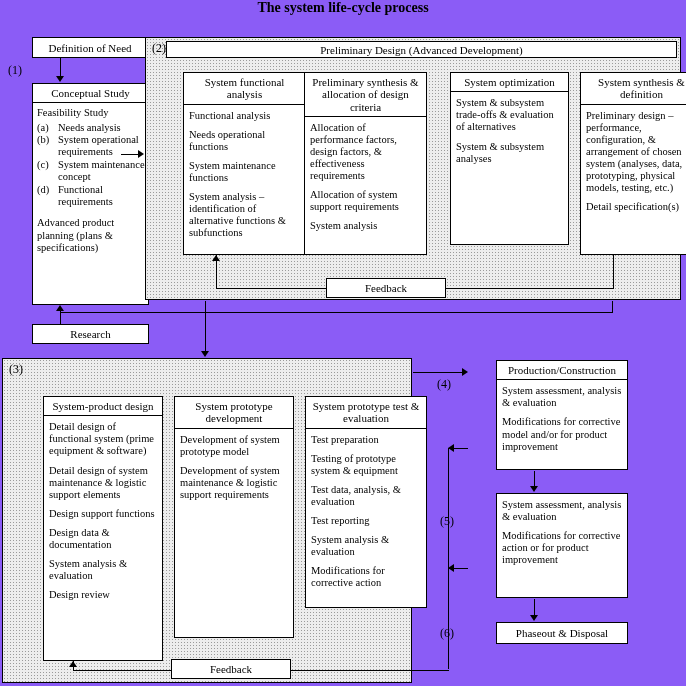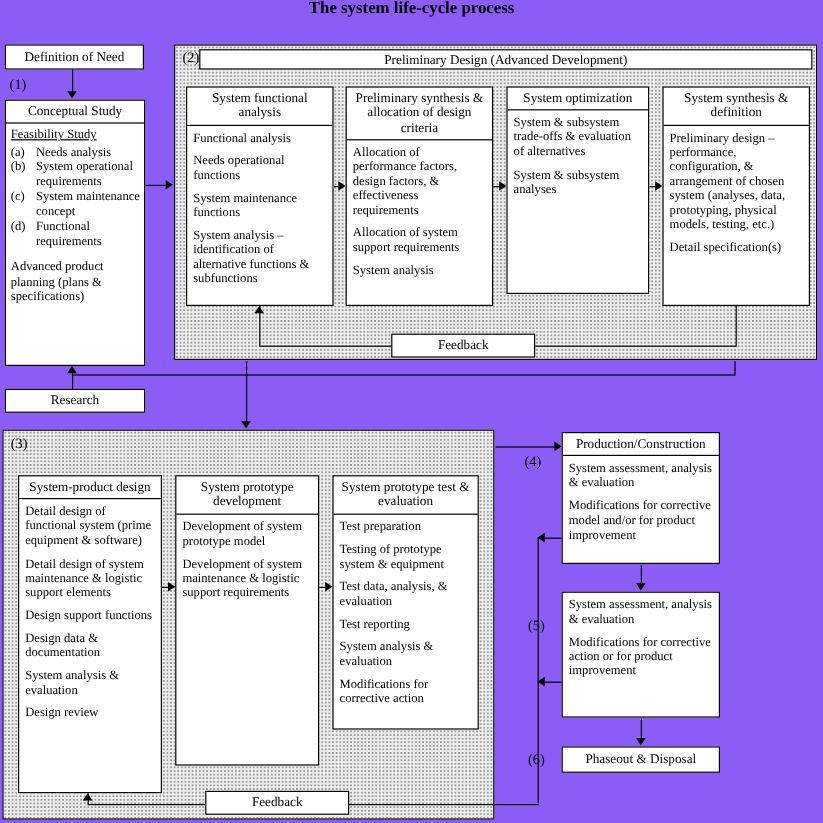--- a/index.html
+++ b/index.html
@@ -11,21 +11,21 @@
     font-family: "Liberation Serif", serif;
     color: #000;
     overflow: hidden;
   }
   .title {
     position: absolute; left:0; top:6; width:686px;
     text-align:center; font-size:14px; font-weight:bold;
   }
   .num { position:absolute; font-size:12px; }
   
-  .wbox { position:absolute; background:#fff; border:1px solid #000; }
+  .wbox { position:absolute; background:#fff; border:1px solid #000;margin-left:28px; }
   .lbl-box { display:flex; align-items:center; justify-content:center;
              font-size:11px; text-align:center; }
   .wbox-title {
     text-align:center; font-size:11px; line-height:1.12;
     padding:3px 2px; border-bottom:1px solid #000;
   }
   .wbox-body { padding:5px 5px; font-size:10.5px; line-height:1.15; }
   .wbox-body p { margin:0 0 7px 0; }
   .wbox-body p:last-child { margin-bottom:0; }
   
@@ -40,21 +40,21 @@
     display:flex; align-items:center; justify-content:center;
     font-size:11px; text-align:center;
   }
   .feedback-box {
     position:absolute; background:#fff; border:1px solid #000;
     display:flex; align-items:center; justify-content:center;
     font-size:11px;
   }
   
   .cd-body { padding:4px 3px 3px 4px; font-size:10.5px; line-height:1.18; }
-  .cd-head { margin-bottom:2px;text-decoration:underline; }
+  .cd-head { margin-bottom:2px; }
   .cd-row { display:flex; }
   .cd-marker { flex:0 0 21px; }
   .cd-text { flex:1; }
   .cd-footer { margin-top:9px; padding-right:2px; }
   
   .hline { position:absolute; height:1px; background:#000; }
   .vline { position:absolute; width:1px; background:#000; }
   .arr { position:absolute; width:0; height:0; border:4px solid transparent; }
   .arr.r { border-left:6px solid #000; border-right:none; }
   .arr.l { border-right:6px solid #000; border-left:none; }
@@ -121,21 +121,21 @@
     <div class="wbox" style="left:9px;top:34px;width:123px;height:183px">
       <div class="wbox-title">System functional analysis</div>
       <div class="wbox-body">
         <p>Functional analysis</p>
         <p>Needs operational functions</p>
         <p>System maintenance functions</p>
         <p>System analysis – identification of alternative functions &amp; subfunctions</p>
       </div>
     </div>
 
-    <div class="wbox" style="left:142px;top:34px;width:123px;height:183px">
+    <div class="wbox" style="left:130px;top:34px;width:123px;height:183px">
       <div class="wbox-title">Preliminary synthesis &amp; allocation of design criteria</div>
       <div class="wbox-body">
         <p>Allocation of performance factors, design factors, &amp; effectiveness requirements</p>
         <p>Allocation of system support requirements</p>
         <p>System analysis</p>
       </div>
     </div>
 
     <div class="wbox" style="left:276px;top:34px;width:119px;height:173px">
       <div class="wbox-title">System optimization</div>

